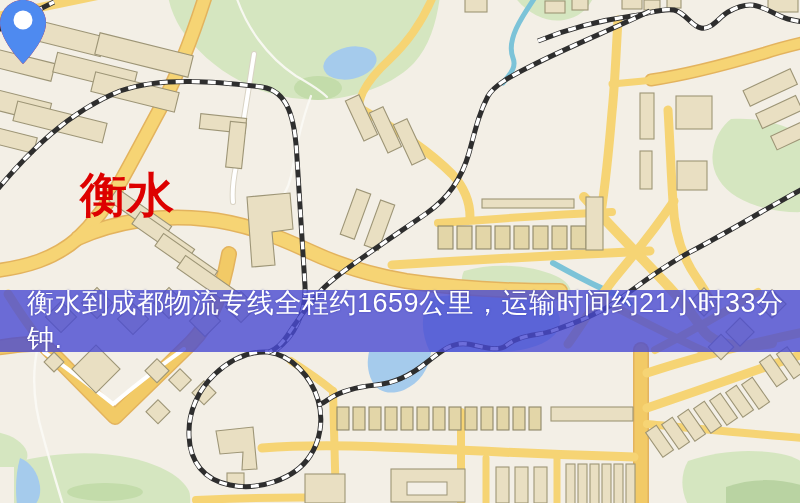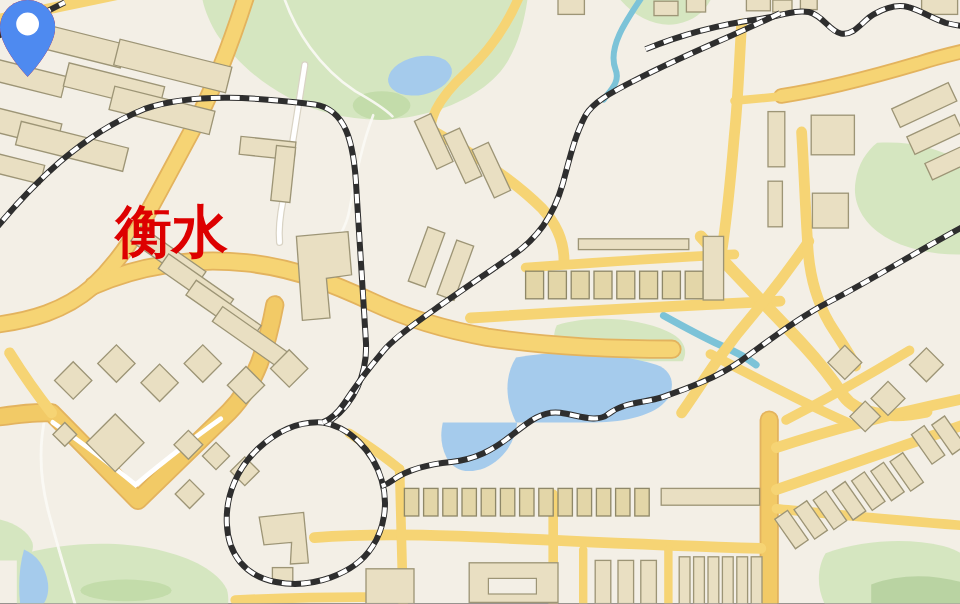--- a/index.html
+++ b/index.html
@@ -17,21 +17,21 @@
   .green{fill:#d5e6c0;stroke:none;}
   .green2{fill:#c3dcaa;stroke:none;}
   .green3{fill:#b9d3a2;stroke:none;}
   .water{fill:#a5cbec;stroke:none;}
   .bld{fill:#e9dfc2;stroke:#9d9576;stroke-width:1.1;}
   .bld2{fill:#e3d6a8;stroke:#8f8868;stroke-width:1.1;}
   .rwb{fill:none;stroke:#2e2e2e;stroke-width:5;}
   .rww{fill:none;stroke:#ffffff;stroke-width:3.4;stroke-dasharray:8 8;}
   
   .pin-label{position:absolute;font-weight:700;line-height:1;white-space:nowrap;
-             font-family:Liberation Serif, serif;margin-left:16px;}
+             font-family:Liberation Sans, sans-serif;}
   #origin-label{left:80px;top:171px;font-size:47px;color:#dd0000;}
   #dest-label{left:643px;top:176px;font-size:46px;color:#2a30d8;}
   
   #banner{position:absolute;left:0;top:290px;width:800px;height:62px;
           background:rgba(72,74,210,0.80);display:flex;align-items:center;}
   #banner .txt{color:#ffffff;font-size:27px;letter-spacing:.5px;padding-left:27px;
                text-shadow:0 0 2px rgba(40,40,160,.6);}
   .pin{position:absolute;width:46px;height:65px;}
   #origin-pin{left:122px;top:105px;}
   #dest-pin{left:667px;top:102px;}
@@ -252,14 +252,17 @@
     <circle cx="23" cy="21" r="9.5" fill="#ffffff"></circle>
   </svg>
 
   <svg class="pin" id="dest-pin" viewBox="0 0 46 65">
     <path d="M23,0 C10.3,0 0,10.3 0,23 C0,40.5 23,64 23,64 C23,64 46,40.5 46,23 C46,10.3 35.7,0 23,0 Z" fill="#4e8af0"></path>
     <circle cx="23" cy="20" r="9.5" fill="#ffffff"></circle>
   </svg>
 
   <div class="pin-label" id="origin-label">衡水</div>
 
+  <div id="banner">
+    <span class="txt">衡水到成都物流专线全程约1659公里，运输时间约21小时33分钟.</span>
+  </div>
 
 </div>
 
 </body></html>

